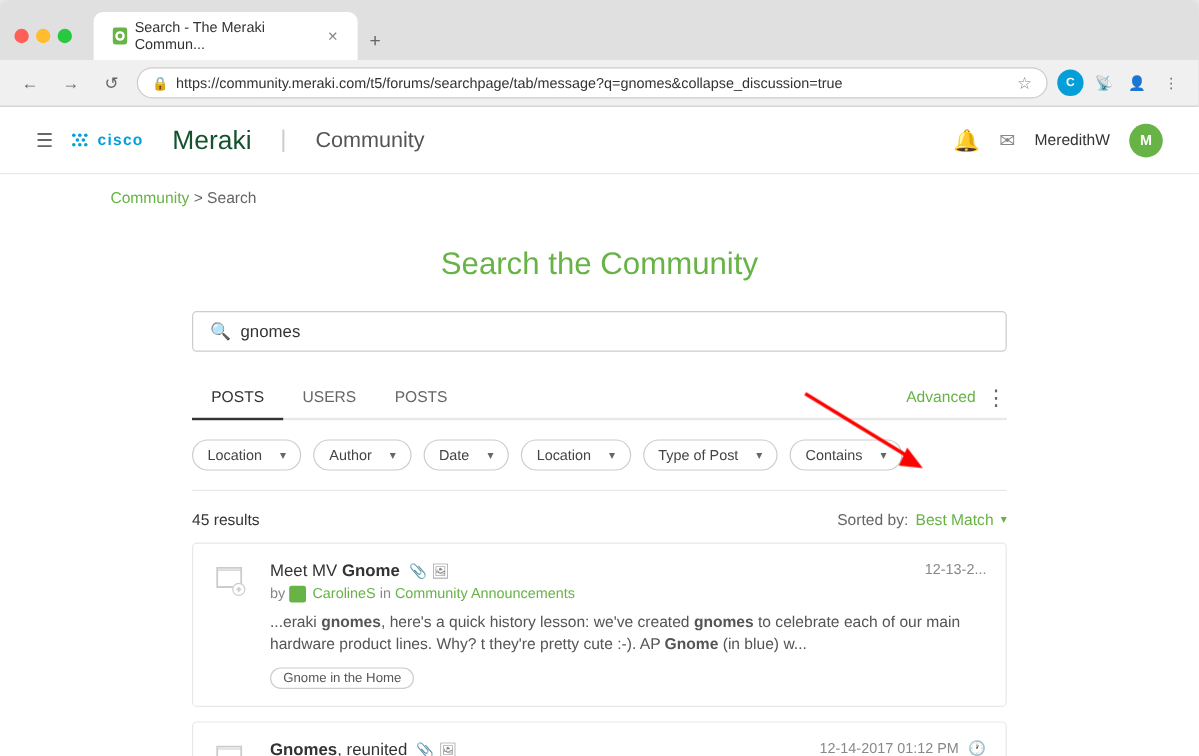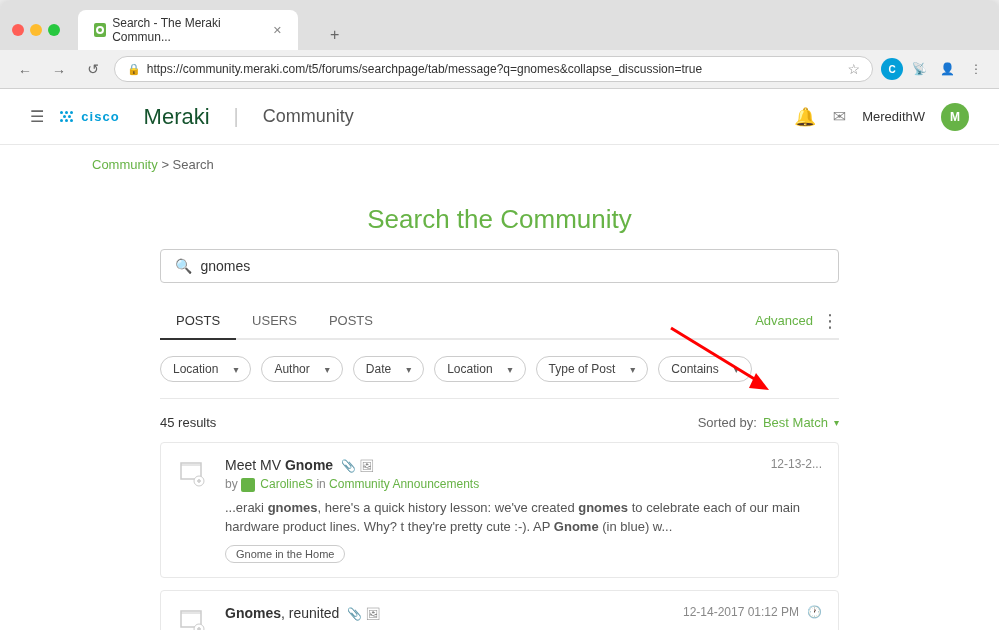--- a/index.html
+++ b/index.html
@@ -6,21 +6,21 @@
     body { font-family: -apple-system, BlinkMacSystemFont, 'Segoe UI', Arial, sans-serif; background: #f5f5f5; font-size: 14px; color: #333; }
 
     
     .browser-chrome { background: #e8e8e8; border-radius: 10px 10px 0 0; overflow: hidden; width: 999px; height: 630px; display: flex; flex-direction: column; box-shadow: 0 4px 20px rgba(0,0,0,0.3); }
     .browser-titlebar { background: #e0e0e0; padding: 10px 12px 0; display: flex; align-items: center; gap: 8px; }
     .traffic-lights { display: flex; gap: 6px; align-items: center; }
     .traffic-light { width: 12px; height: 12px; border-radius: 50%; }
     .tl-red { background: #ff5f57; }
     .tl-yellow { background: #febc2e; }
     .tl-green { background: #28c840; }
-    .tab-bar { display: flex; align-items: flex-end; margin-left: 10px; gap: 22px; }
+    .tab-bar { display: flex; align-items: flex-end; margin-left: 10px; }
     .browser-tab { background: white; border-radius: 8px 8px 0 0; padding: 6px 16px; font-size: 12px; color: #333; display: flex; align-items: center; gap: 6px; max-width: 220px; }
     .tab-favicon { width: 14px; height: 14px; background: #67b346; border-radius: 2px; display: flex; align-items: center; justify-content: center; }
     .tab-close { margin-left: 6px; color: #888; font-size: 11px; cursor: pointer; }
     .new-tab { background: transparent; padding: 6px 10px; font-size: 16px; color: #666; cursor: pointer; }
 
     .browser-toolbar { background: #f0f0f0; padding: 6px 12px; display: flex; align-items: center; gap: 8px; border-bottom: 1px solid #d0d0d0; }
     .nav-btn { width: 26px; height: 26px; border-radius: 50%; background: transparent; border: none; cursor: pointer; display: flex; align-items: center; justify-content: center; color: #666; font-size: 14px; }
     .address-bar { flex: 1; background: white; border: 1px solid #ccc; border-radius: 20px; padding: 4px 12px; font-size: 12px; color: #333; display: flex; align-items: center; gap: 6px; }
     .address-url { font-size: 12px; color: #333; flex: 1; }
     .toolbar-icons { display: flex; gap: 6px; align-items: center; }
@@ -39,21 +39,21 @@
     .community-label { font-size: 18px; color: #555; font-weight: 300; }
     .nav-right { display: flex; align-items: center; gap: 16px; color: #555; }
     .user-avatar { width: 28px; height: 28px; border-radius: 50%; background: #67b346; display: flex; align-items: center; justify-content: center; color: white; font-size: 12px; font-weight: bold; }
 
     
     .breadcrumb { padding: 12px 92px; font-size: 13px; color: #666; }
     .breadcrumb a { color: #67b346; text-decoration: none; }
 
     
     .search-section { padding: 20px 160px 0; }
-    .search-title { text-align: center; color: #67b346; font-size: 26px; font-weight: 400; margin-bottom: 14px; }
+    .search-title { text-align: center; color: #67b346; font-size: 26px; font-weight: 400; margin-bottom: 24px; }
     .search-box { border: 1px solid #ccc; border-radius: 4px; padding: 8px 14px; display: flex; align-items: center; gap: 8px; margin-bottom: 20px; }
     .search-input { border: none; outline: none; font-size: 14px; color: #333; flex: 1; }
 
     
     .result-tabs { display: flex; align-items: center; border-bottom: 2px solid #e8e8e8; margin-bottom: 16px; }
     .tab-item { padding: 10px 16px; font-size: 13px; color: #666; cursor: pointer; border-bottom: 2px solid transparent; margin-bottom: -2px; font-weight: 500; }
     .tab-item.active { color: #333; border-bottom: 2px solid #333; }
     .tab-spacer { flex: 1; }
     .advanced-link { color: #67b346; font-size: 13px; cursor: pointer; text-decoration: none; margin-right: 8px; }
     .more-options { color: #666; font-size: 18px; cursor: pointer; }

